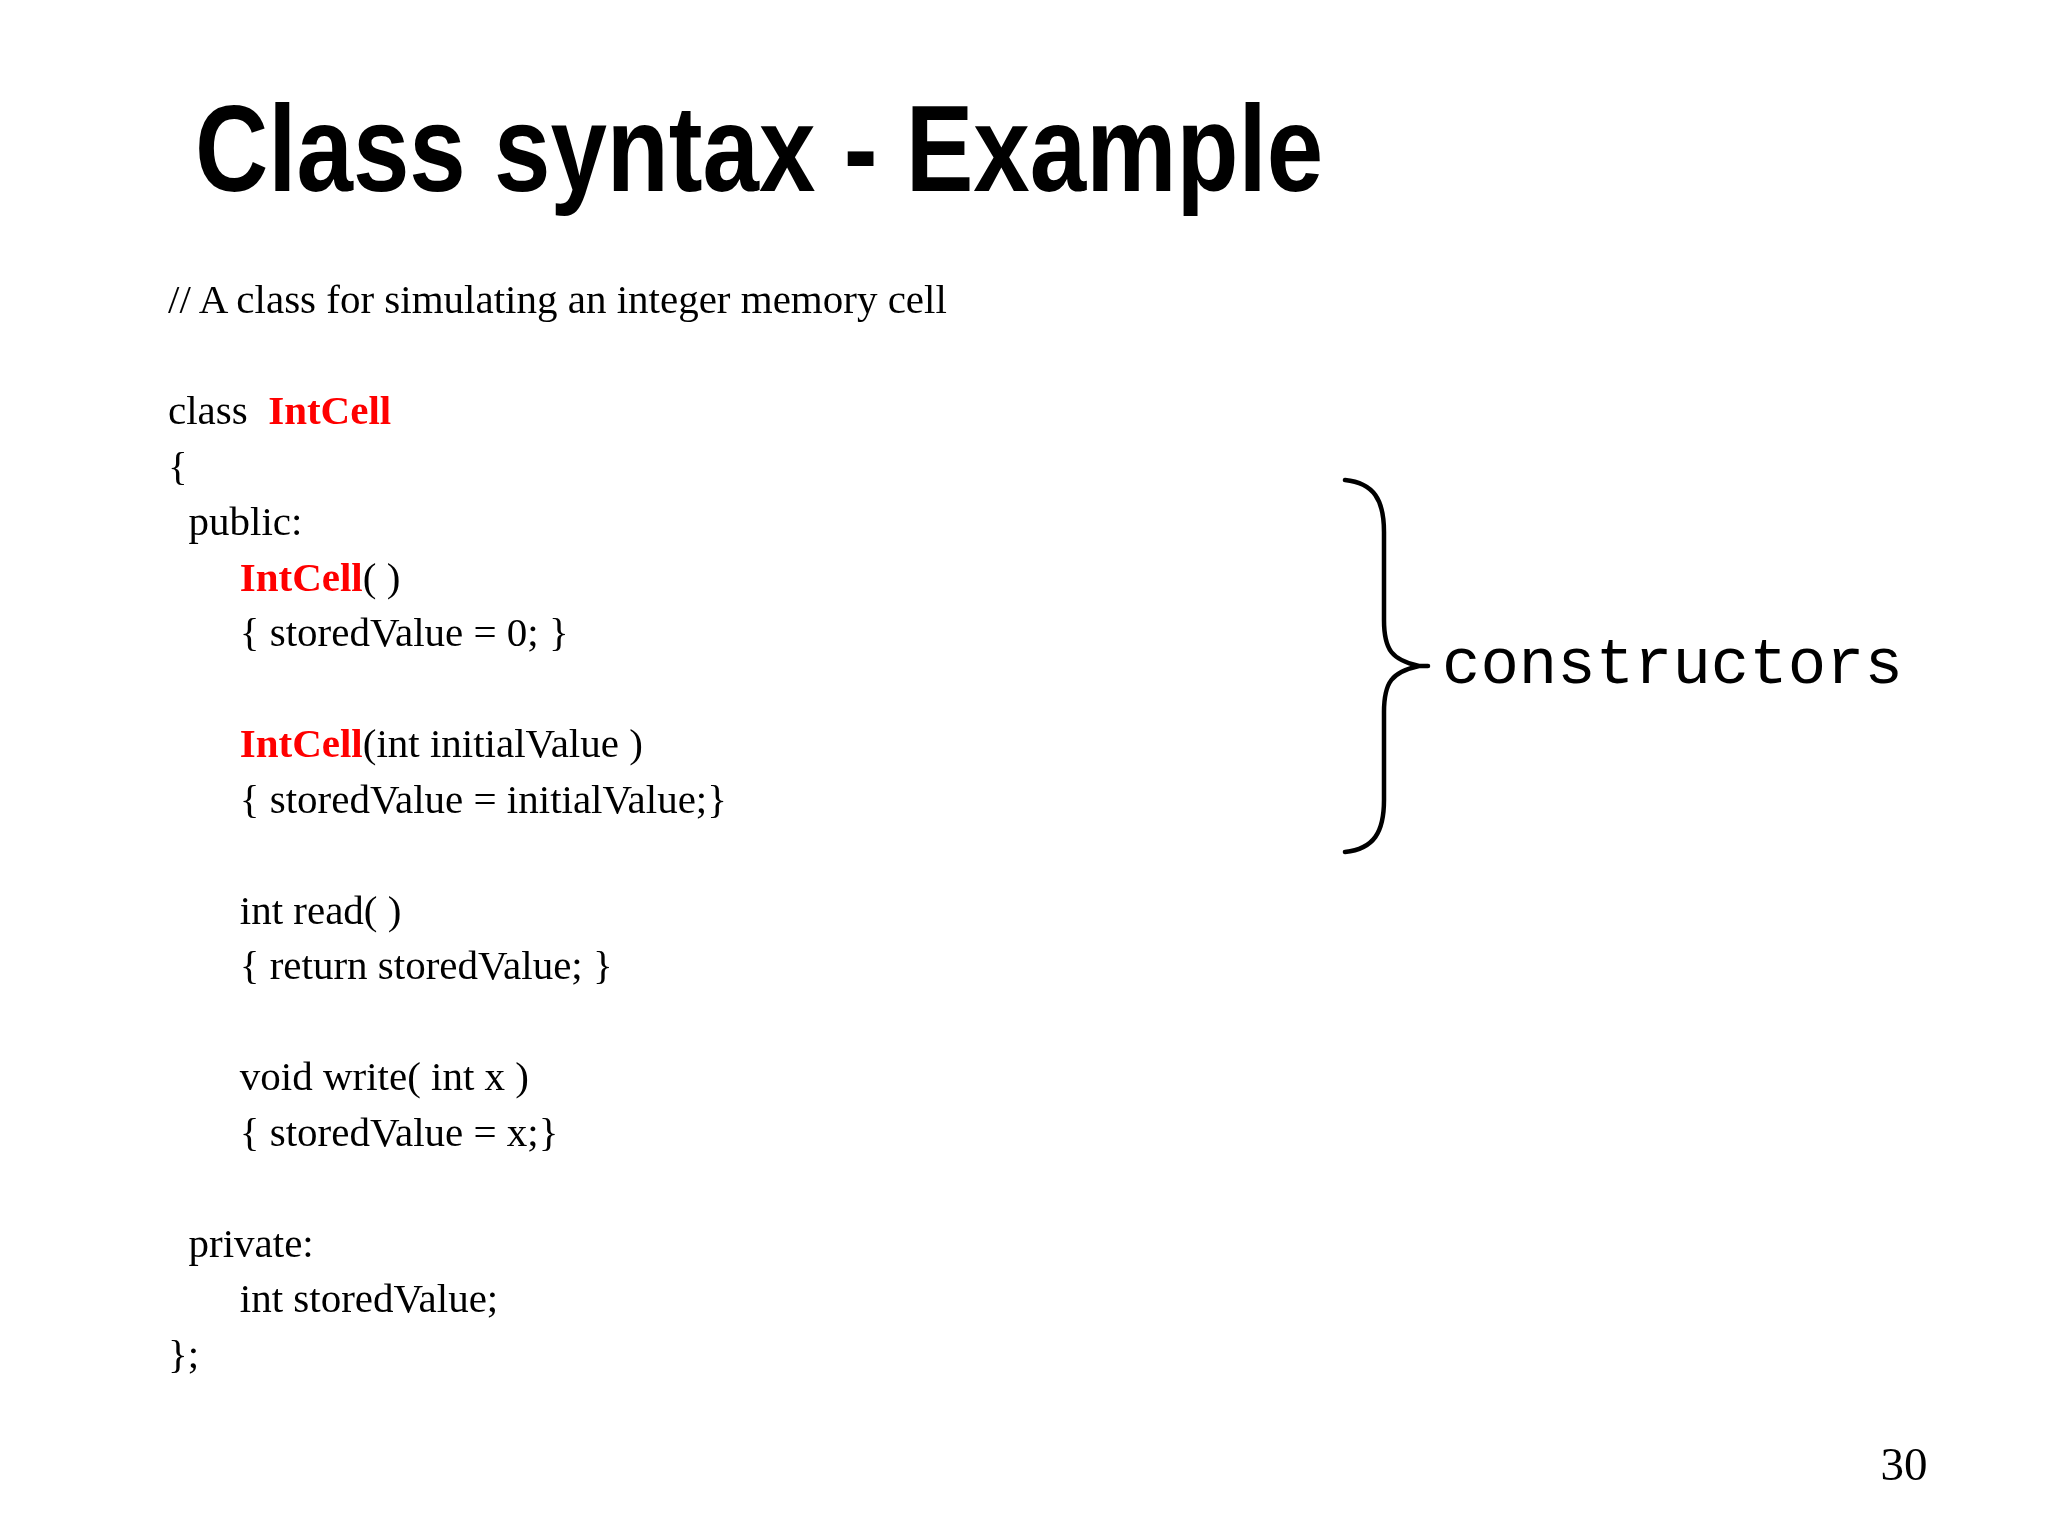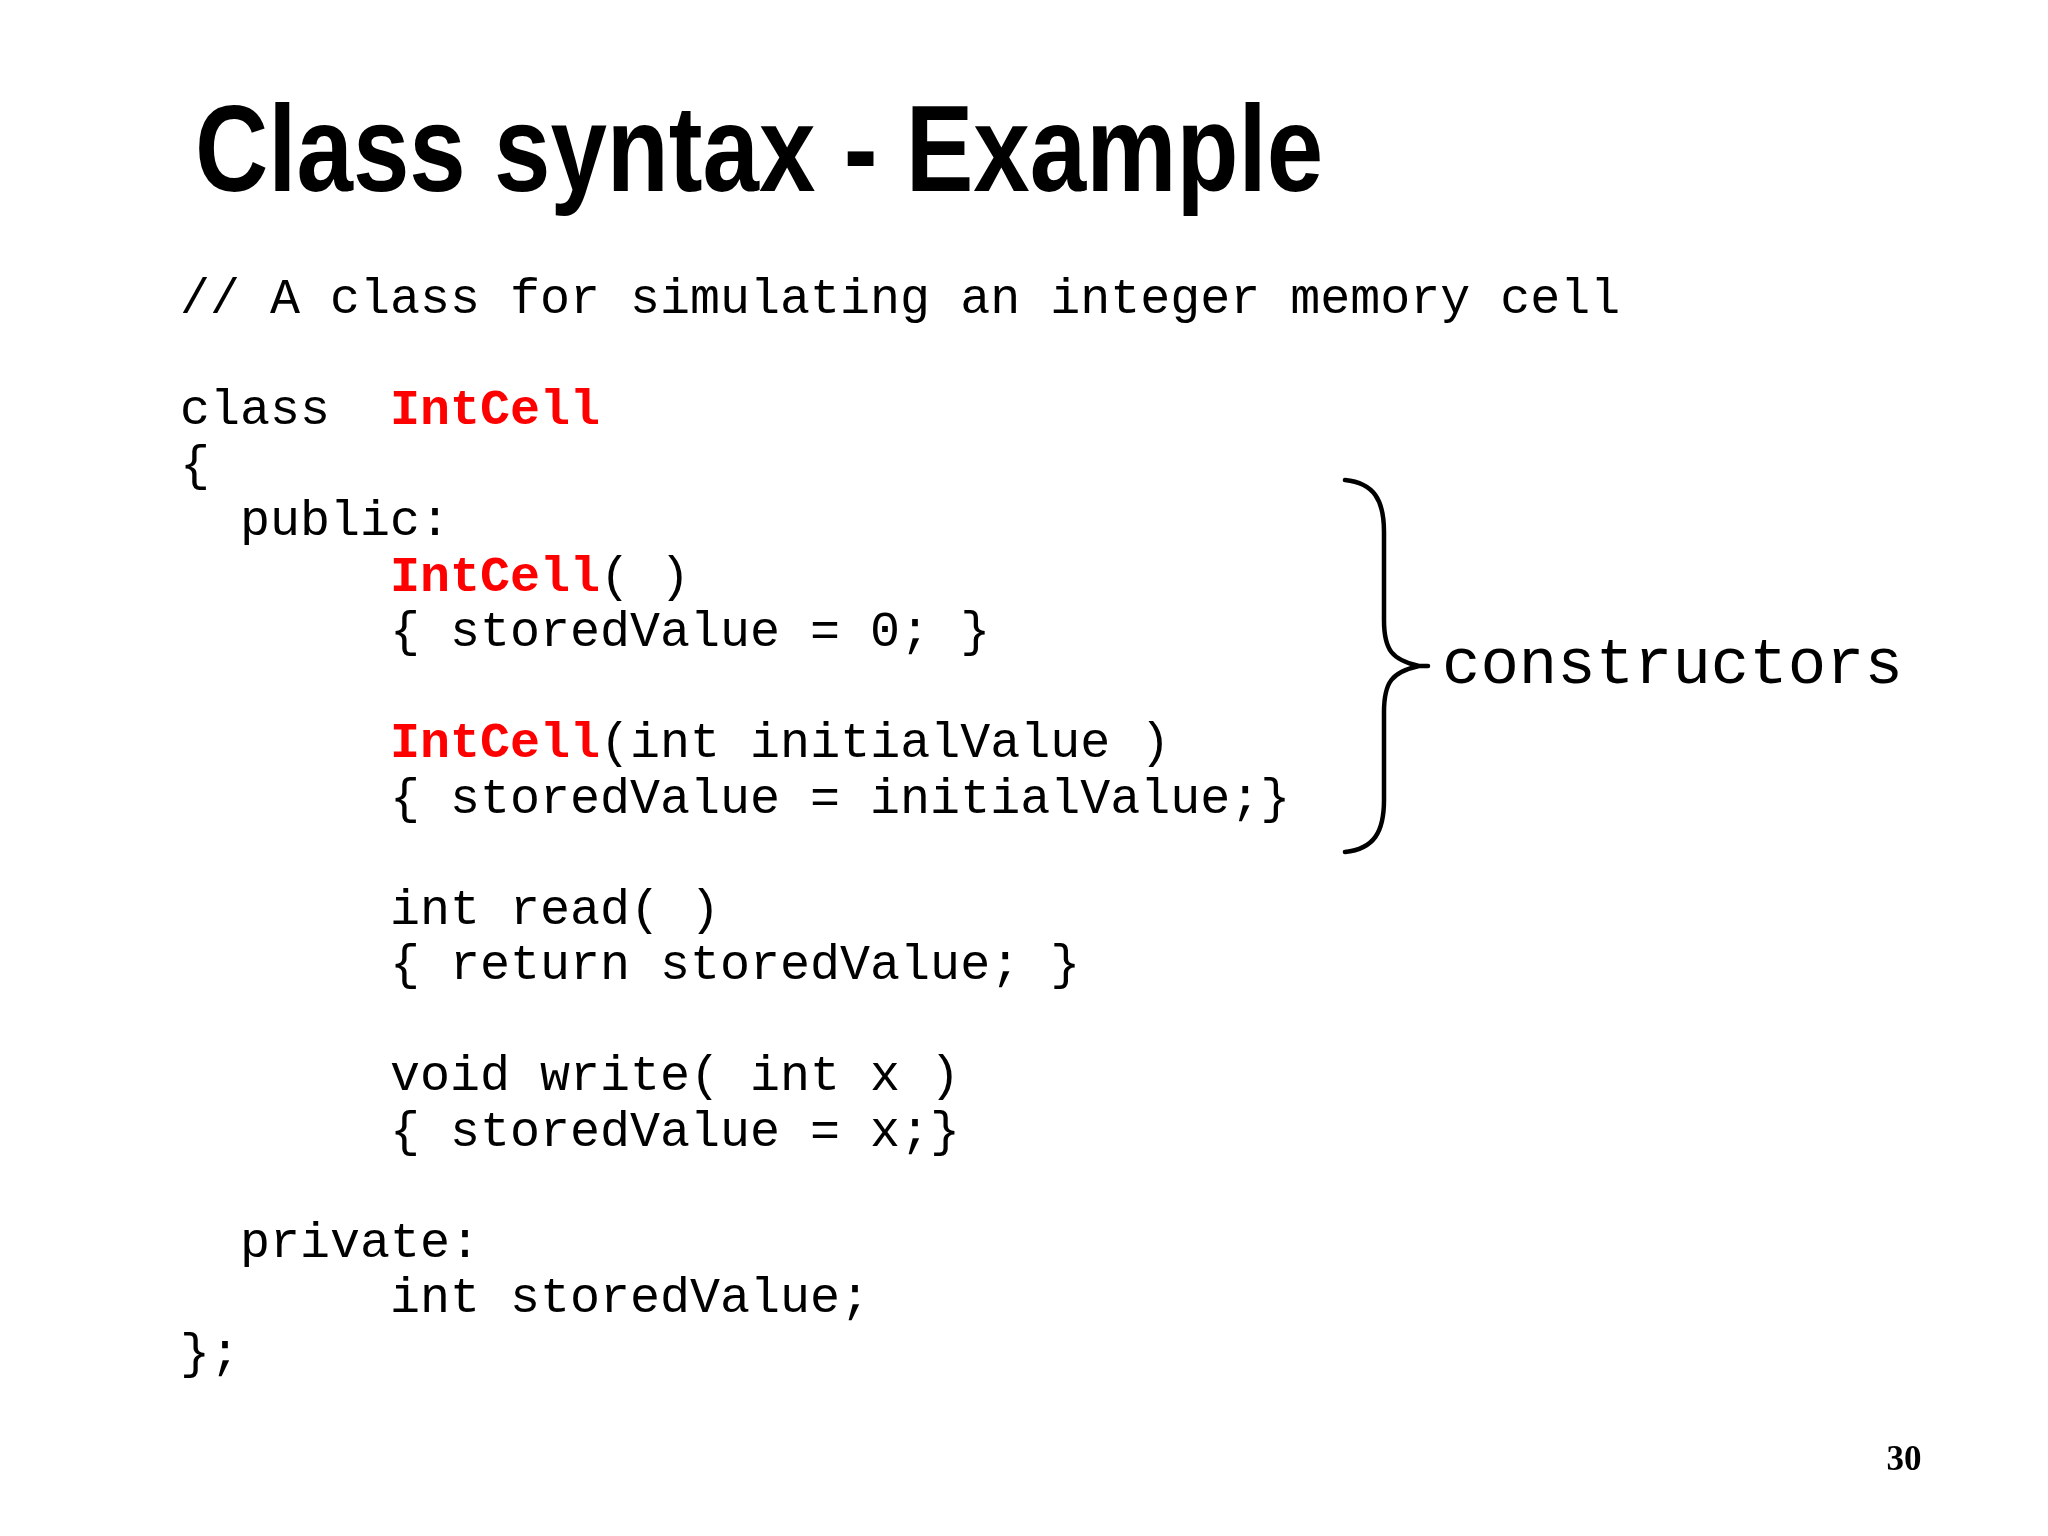--- a/index.html
+++ b/index.html
@@ -22,24 +22,24 @@
     font-size: 123px;
     line-height: 1.05;
     font-weight: bold;
     color: #000000;
     white-space: nowrap;
     transform: scaleX(0.825);
     transform-origin: left top;
   }
   .code-block {
     position: absolute;
-    left: 180px;
+    left: 168px;
     top: 272px;
-    font-family: Liberation Mono, monospace;
-    font-size: 50px;
+    font-family: Liberation Serif, serif;
+    font-size: 41px;
     line-height: 55.5px;
     color: #000000;
     white-space: pre;
   }
   .code-line {
     min-height: 55.5px;
     white-space: pre;
   }
   .code-line .red {
     color: var(--accent-red, #ff0000);
@@ -62,24 +62,23 @@
     color: #000000;
     white-space: nowrap;
   }
   .page-number {
     position: absolute;
     left: 1869px;
     top: 1441px;
     width: 70px;
     text-align: center;
     font-family: "Liberation Serif", serif;
-    font-size: 35px;
+    font-size: 47px;
     line-height: 1.0;
     color: #000000;
-    font-weight: bold;
   }
 </style>
 </head>
 <body style="background: rgb(255, 255, 255);">
 
 <div class="slide-title">Class syntax - Example</div>
 
 <div class="code-block" id="code-block"><div class="code-line"><span class="plain">// A class for simulating an integer memory cell</span></div><div class="code-line"></div><div class="code-line"><span class="plain">class  </span><span class="red">IntCell</span></div><div class="code-line"><span class="plain">{</span></div><div class="code-line"><span class="plain">  public:</span></div><div class="code-line"><span class="plain">       </span><span class="red">IntCell</span><span class="plain">( )</span></div><div class="code-line"><span class="plain">       { storedValue = 0; }</span></div><div class="code-line"></div><div class="code-line"><span class="plain">       </span><span class="red">IntCell</span><span class="plain">(int initialValue )</span></div><div class="code-line"><span class="plain">       { storedValue = initialValue;}</span></div><div class="code-line"></div><div class="code-line"><span class="plain">       int read( )</span></div><div class="code-line"><span class="plain">       { return storedValue; }</span></div><div class="code-line"></div><div class="code-line"><span class="plain">       void write( int x )</span></div><div class="code-line"><span class="plain">       { storedValue = x;}</span></div><div class="code-line"></div><div class="code-line"><span class="plain">  private:</span></div><div class="code-line"><span class="plain">       int storedValue;</span></div><div class="code-line"><span class="plain">};</span></div></div>
 
 <svg class="brace-svg" viewBox="0 0 120 395" xmlns="http://www.w3.org/2000/svg">

